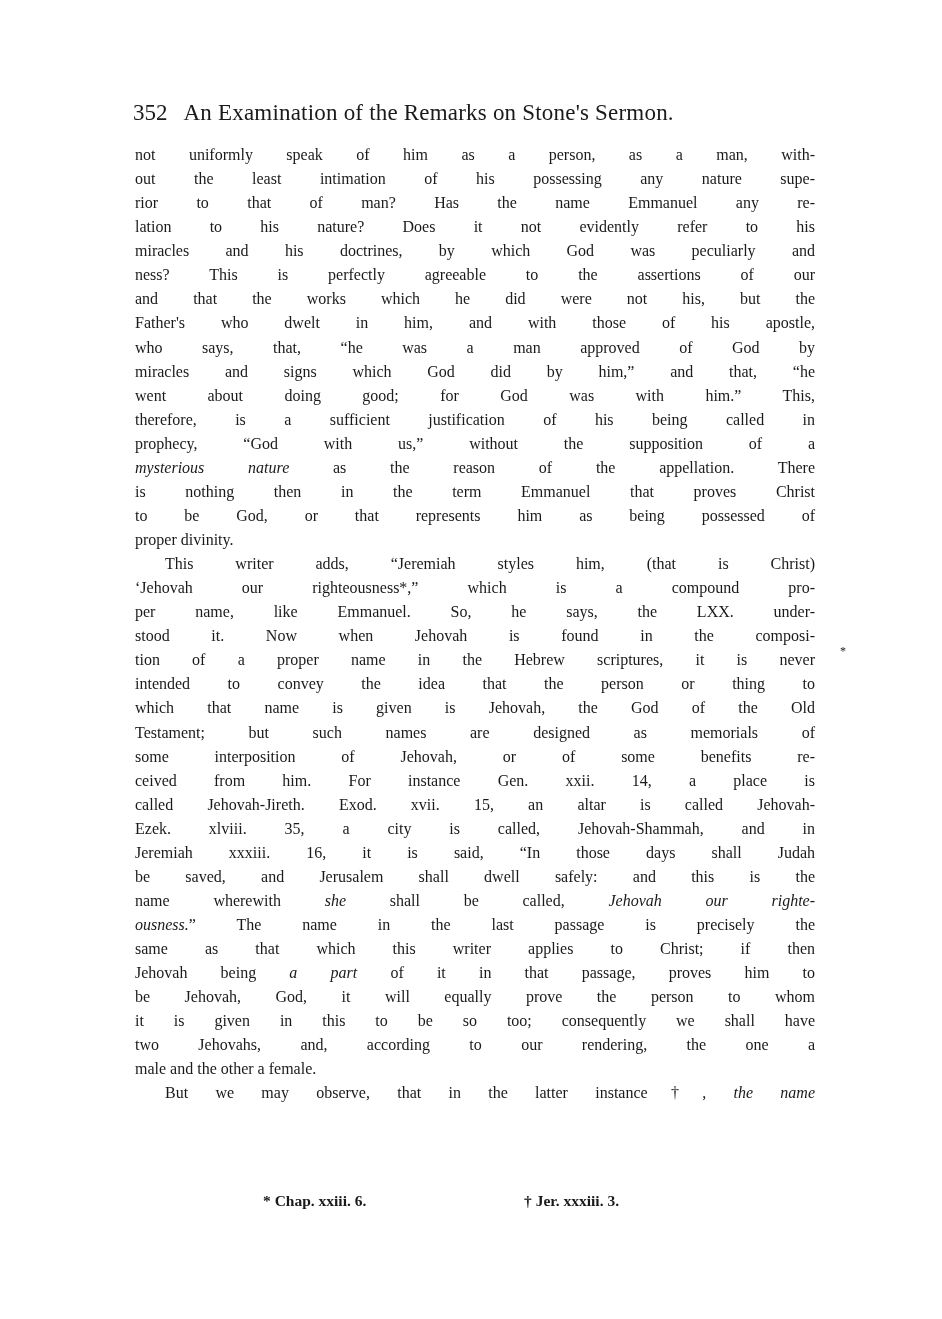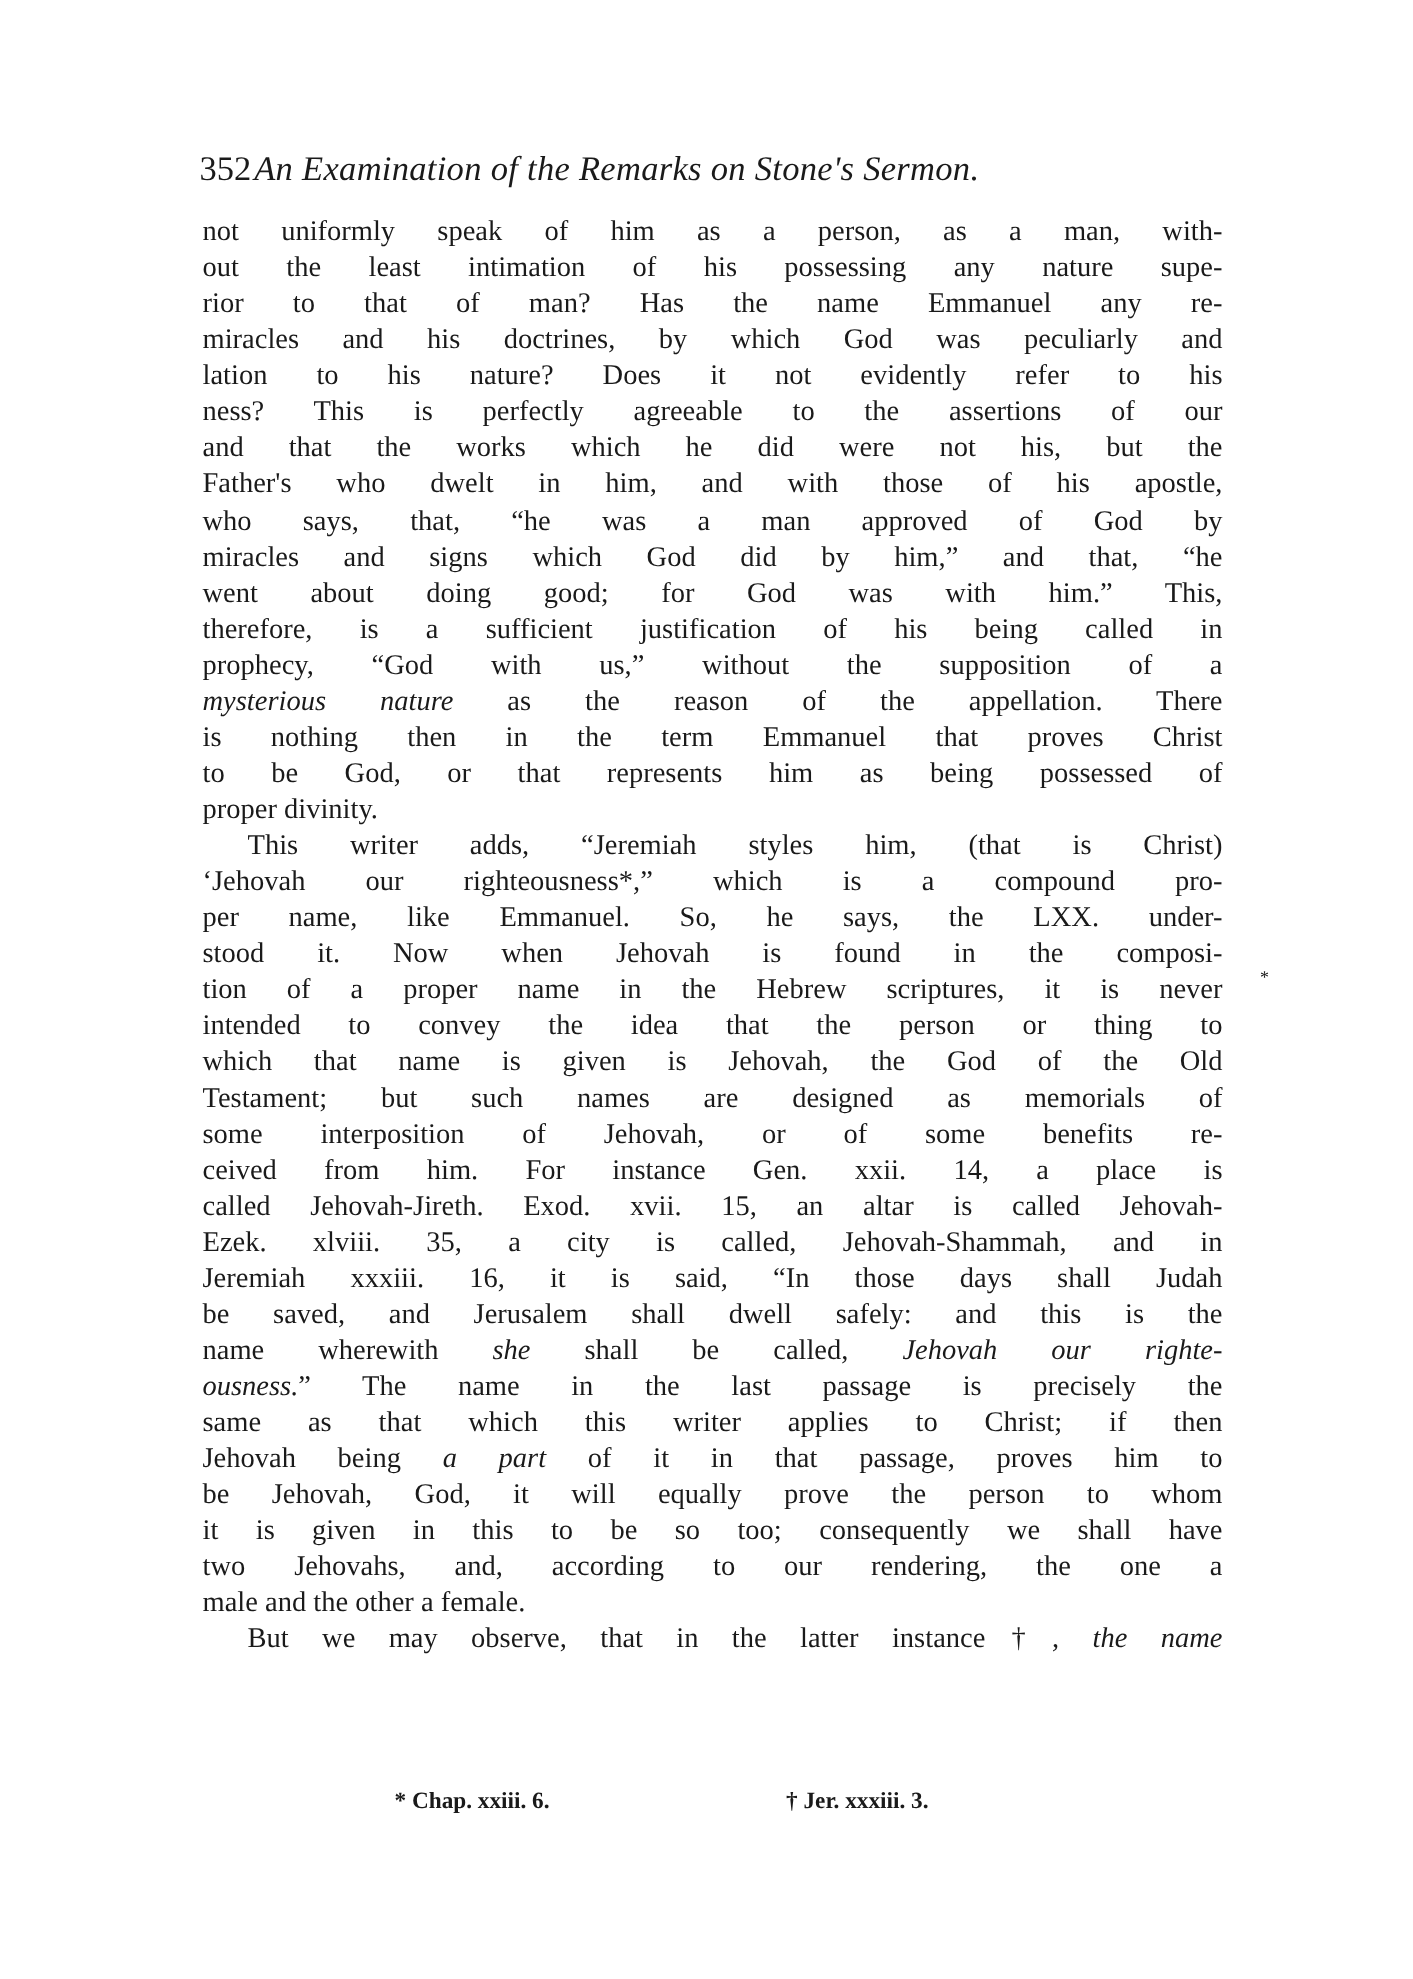--- a/index.html
+++ b/index.html
@@ -1,22 +1,22 @@
 <!DOCTYPE html>
 <html><head>
 <meta charset="utf-8">
 <style>
   html, body { margin: 0; padding: 0; background: #ffffff; }
   body { width: 942px; height: 1319px; position: relative; overflow: hidden; font-family: "Liberation Serif", "DejaVu Serif", serif; color: #1a1a1a; }
   .page { position: absolute; left: 0; top: 0; width: 942px; height: 1319px; }
   .header { position: absolute; left: 133px; top: 100px; width: 700px; font-size: 23px; white-space: nowrap; }
   .header .pnum { font-style: normal; letter-spacing: 0px; }
-  .header .title { font-style: italic; margin-left: 2px; letter-spacing: 0.2px; }
+  .header .title { margin-left: 16px; letter-spacing: 0.2px; }
   .body { position: absolute; left: 135px; top: 143px; width: 680px; }
-  .line { height: 24.07px; line-height: 24px; font-size: 19px; white-space: nowrap; text-align: justify; text-align-last: justify; }
+  .line { height: 24.07px; line-height: 24px; font-size: 16px; white-space: nowrap; text-align: justify; text-align-last: justify; }
   .line.last { text-align-last: left; }
   .line.indent { padding-left: 30px; }
   .it { font-style: italic; }
   .footnotes { position: absolute; top: 1192px; left: 0; width: 942px; font-size: 15.5px; font-weight: bold; }
   .fn1 { position: absolute; left: 263px; }
   .fn2 { position: absolute; left: 524px; }
   .margin-mark { position: absolute; left: 840px; top: 644px; font-size: 12px; }
 </style>
 </head>
 <body>
@@ -24,22 +24,22 @@
 <div class="page">
 
   <div class="header">
     <span class="pnum">352</span><span class="title">An Examination of the Remarks on Stone's Sermon.</span>
   </div>
 
   <div class="body">
     <div class="line">not uniformly speak of him as a person, as a man, with-</div>
     <div class="line">out the least intimation of his possessing any nature supe-</div>
     <div class="line">rior to that of man? Has the name Emmanuel any re-</div>
+    <div class="line">lation to his nature? Does it not evidently refer to his</div>
     <div class="line">miracles and his doctrines, by which God was peculiarly and</div>
-    <div class="line">lation to his nature? Does it not evidently refer to his</div>
     <div class="line">ness? This is perfectly agreeable to the assertions of our</div>
     <div class="line">and that the works which he did were not his, but the</div>
     <div class="line">Father's who dwelt in him, and with those of his apostle,</div>
     <div class="line">who says, that, “he was a man approved of God by</div>
     <div class="line">miracles and signs which God did by him,” and that, “he</div>
     <div class="line">went about doing good; for God was with him.” This,</div>
     <div class="line">therefore, is a sufficient justification of his being called in</div>
     <div class="line">prophecy, “God with us,” without the supposition of a</div>
     <div class="line"><span class="it">mysterious nature</span><span> as the reason of the appellation. There</span></div>
     <div class="line">is nothing then in the term Emmanuel that proves Christ</div>

